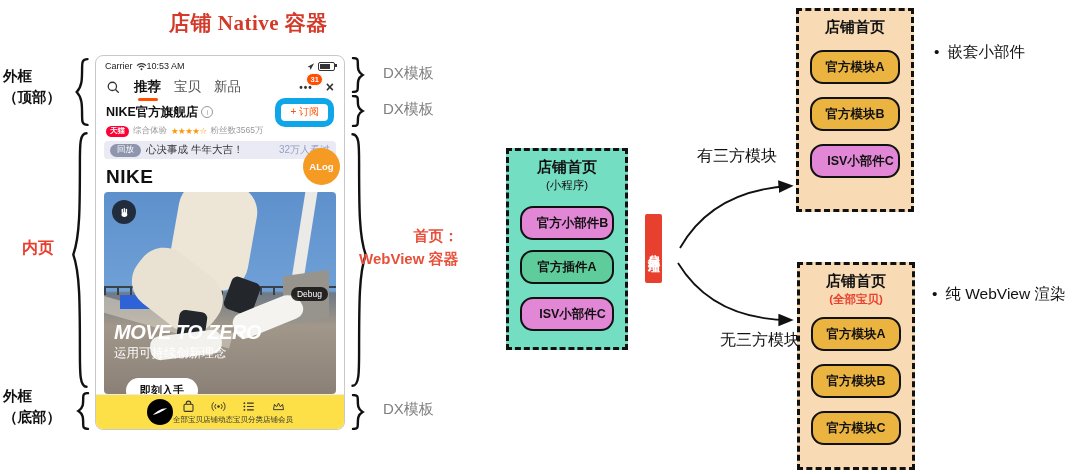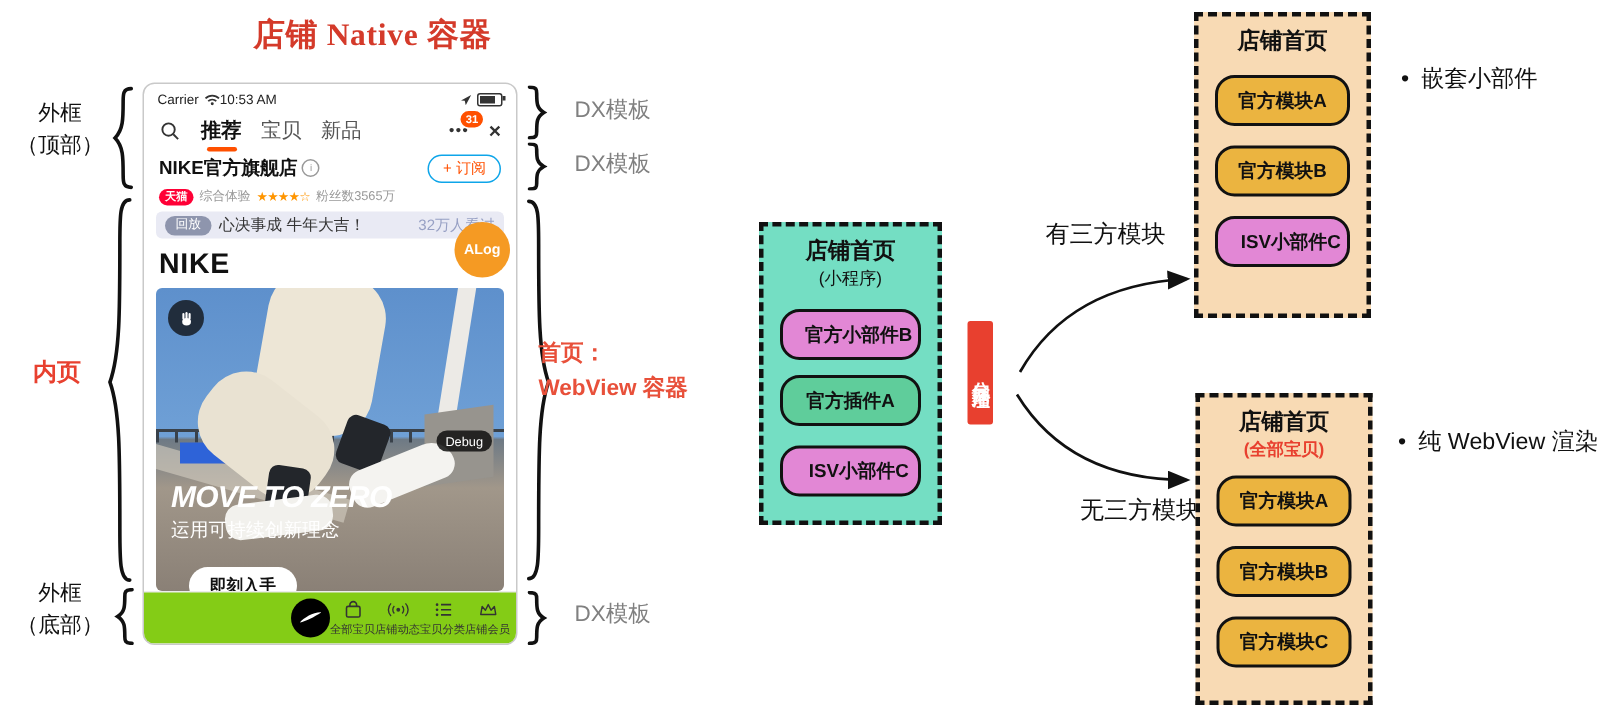--- a/index.html
+++ b/index.html
@@ -26,21 +26,21 @@
                     width:20px;height:3px;background:#FF5000;border-radius:2px;}
   .spacer{flex:1;}
   .more{position:relative;font-size:10px;font-weight:700;color:#333;letter-spacing:1px;}
   .more .badge{position:absolute;top:-9px;right:-10px;background:#FF5000;color:#fff;font-size:7.5px;
                font-weight:700;border-radius:8px;padding:1px 3px;border:1px solid #fff;letter-spacing:0;}
   .close-x{font-size:14px;font-weight:700;color:#333;}
   .storerow{height:24px;display:flex;align-items:center;padding:0 10px;}
   .store-name{font-size:12.5px;font-weight:700;}
   .info-i{width:10px;height:10px;border:1px solid #999;border-radius:50%;color:#999;font-size:6.5px;
           display:inline-flex;align-items:center;justify-content:center;margin-left:3px;}
-  .subscribe{border:1px solid #0ea5e9;color:#FF5000;font-size:10px;border-radius:10px;
+  .subscribe{border:6px solid #0ea5e9;color:#FF5000;font-size:10px;border-radius:10px;
              padding:1.5px 9px;background:#fff;}
   .metarow{height:14px;display:flex;align-items:center;padding:0 10px;gap:4px;font-size:8.5px;color:#999;}
   .mall-pill{background:#FF0036;color:#fff;font-size:7.5px;border-radius:7px;padding:.5px 4px;font-weight:700;}
   .stars{color:#FF9500;letter-spacing:-.5px;}
   .banner{margin:3px 8px;height:18px;background:#E9EAF4;border-radius:4px;display:flex;
           align-items:center;padding:0 6px;}
   .banner-tag{background:#8E95AD;color:#fff;font-size:8.5px;border-radius:8px;padding:.5px 7px;}
   .banner-text{font-size:10.5px;color:#333;margin-left:5px;}
   .banner-view{margin-left:auto;font-size:10px;color:#97A0C4;}
   .brandrow{height:30px;display:flex;align-items:center;padding:0 10px;}
@@ -65,29 +65,29 @@
   .hand-badge{position:absolute;left:8px;top:8px;width:24px;height:24px;border-radius:50%;
               background:rgba(24,31,40,.88);display:flex;align-items:center;justify-content:center;}
   .debug-pill{position:absolute;right:8px;top:47%;background:rgba(15,15,15,.85);color:#fff;
               font-size:8.5px;border-radius:10px;padding:2px 6px;}
   .hero-title{position:absolute;left:10px;bottom:50px;color:#fff;font-size:20px;font-weight:900;
               font-style:italic;letter-spacing:-.5px;}
   .hero-sub{position:absolute;left:10px;bottom:32px;color:#fff;font-size:12.5px;}
   .hero-cta{position:absolute;left:22px;bottom:-9px;background:#fff;color:#111;font-size:11px;
             border-radius:15px;padding:5px 14px;font-weight:600;}
   .navbar{height:34px;border-top:1px solid #ececec;display:flex;align-items:center;
-          justify-content:flex-end;background:#84cc16;padding:0 4px;}
+          justify-content:center;background:#fde047;padding:0 4px;}
   .nav-item{display:flex;flex-direction:column;align-items:center;gap:1px;}
   .nav-item span{font-size:7.5px;color:#333;}
   .nike-circle{width:26px;height:26px;border-radius:50%;background:#000;display:flex;
                align-items:center;justify-content:center;}
 
   
   .brace svg{display:block;width:100%;height:100%;}
-  .lab-frame{width:74px;text-align:center;font-size:14.5px;font-weight:400;line-height:1.45;color:#111;}
+  .lab-frame{width:74px;font-size:14.5px;font-weight:700;line-height:1.45;color:#111;}
   .lab-inner{font-size:16px;font-weight:700;color:#E8402F;}
   .lab-dx{font-size:15px;color:#808080;}
   .lab-webview{font-size:15px;font-weight:600;color:#E8503A;line-height:1.55;}
 
   
   .flow-box{border:3px dashed #111;box-sizing:border-box;display:flex;flex-direction:column;align-items:center;}
   .box-mini{left:506px;top:148px;width:122px;height:202px;background:#74DEC3;}
   .box-top{left:796px;top:8px;width:118px;height:204px;background:#F8DAB4;}
   .box-bottom{left:797px;top:262px;width:118px;height:208px;background:#F8DAB4;}
   .box-title{font-size:15px;font-weight:800;margin-top:7px;}
@@ -269,21 +269,21 @@
     <svg viewBox="0 0 20 100" preserveAspectRatio="none">
         <path d="M5 3 C11 3 11 8 11 15 C11 32 11 42 17 50 C11 58 11 68 11 85 C11 92 11 97 5 97" stroke="#111" stroke-width="2.4" fill="none" stroke-linecap="round" vector-effect="non-scaling-stroke"></path>
       </svg>
   </div>
   <div class="abs lab-dx" style="left:383px;top:100px;">DX模板</div>
   <div class="abs brace" style="left:347px;top:129px;width:22px;height:262px;">
     <svg viewBox="0 0 20 100" preserveAspectRatio="none">
         <path d="M5 2 C11 2 11 6 11 13 C11 30 11 41 17 48 C11 55 11 66 11 85 C11 93 11 98 5 98" stroke="#111" stroke-width="2.4" fill="none" stroke-linecap="round" vector-effect="non-scaling-stroke"></path>
       </svg>
   </div>
-  <div class="abs lab-webview" style="left:359px;top:224px;">
+  <div class="abs lab-webview" style="left:359px;top:224px;text-align:right;">
     <div>首页：</div>
     <div>WebView 容器</div>
   </div>
   <div class="abs brace" style="left:349px;top:394px;width:16px;height:36px;">
     <svg viewBox="0 0 20 100" preserveAspectRatio="none">
         <path d="M5 3 C11 3 11 8 11 15 C11 32 11 42 17 50 C11 58 11 68 11 85 C11 92 11 97 5 97" stroke="#111" stroke-width="2.4" fill="none" stroke-linecap="round" vector-effect="non-scaling-stroke"></path>
       </svg>
   </div>
   <div class="abs lab-dx" style="left:383px;top:400px;">DX模板</div>
 

